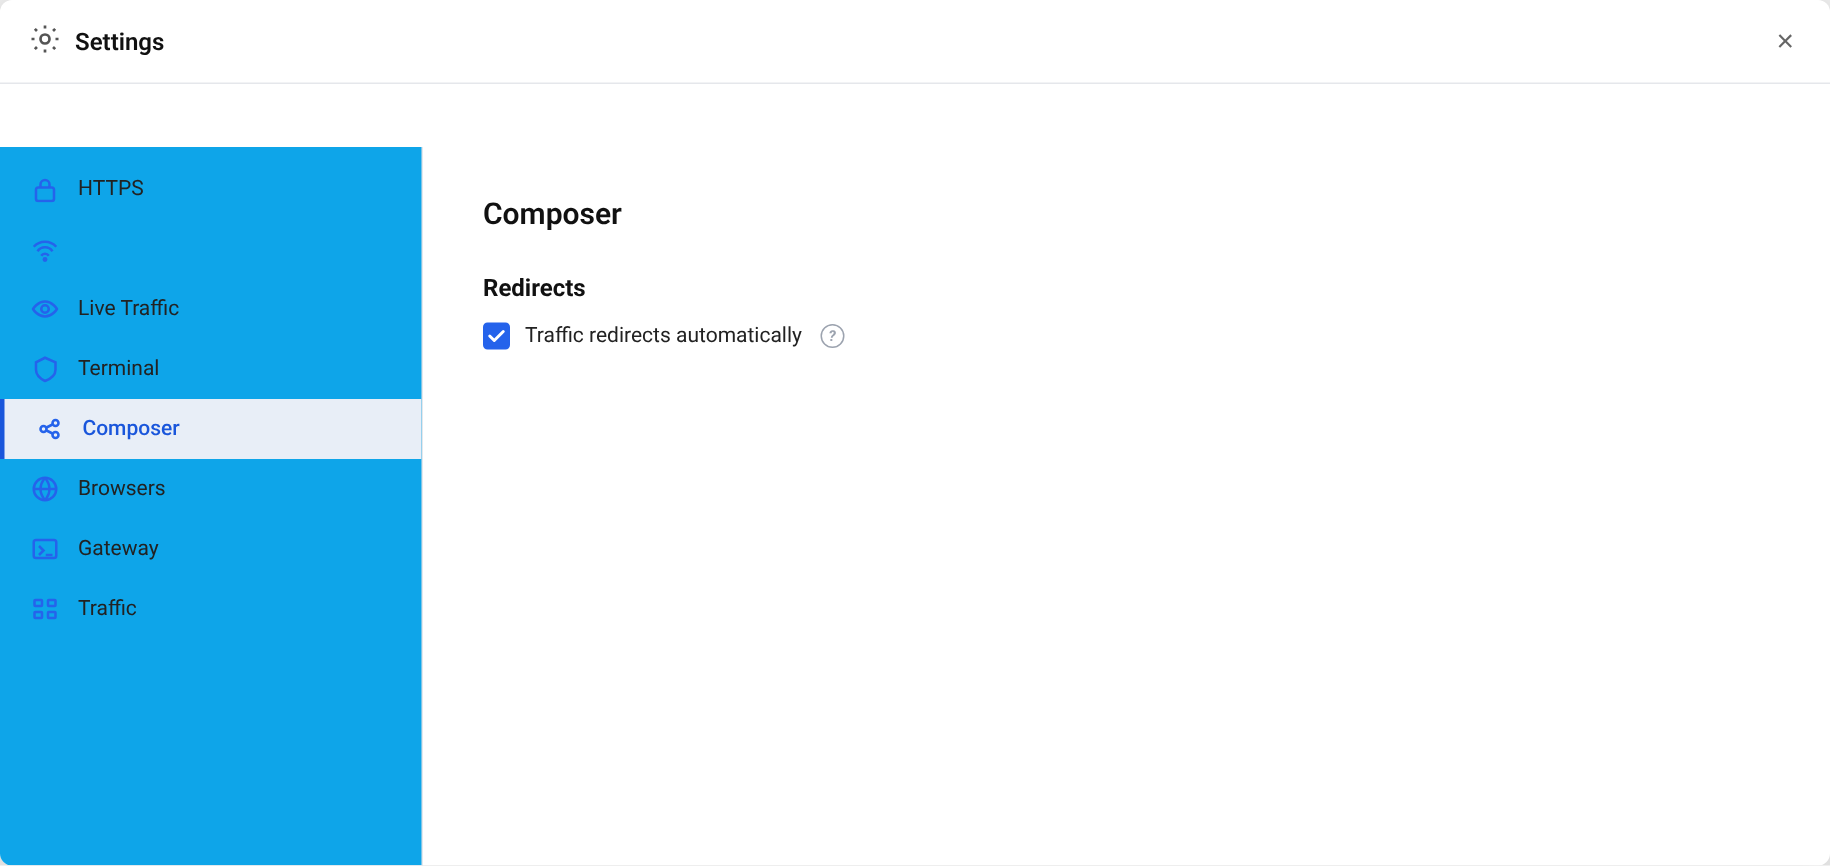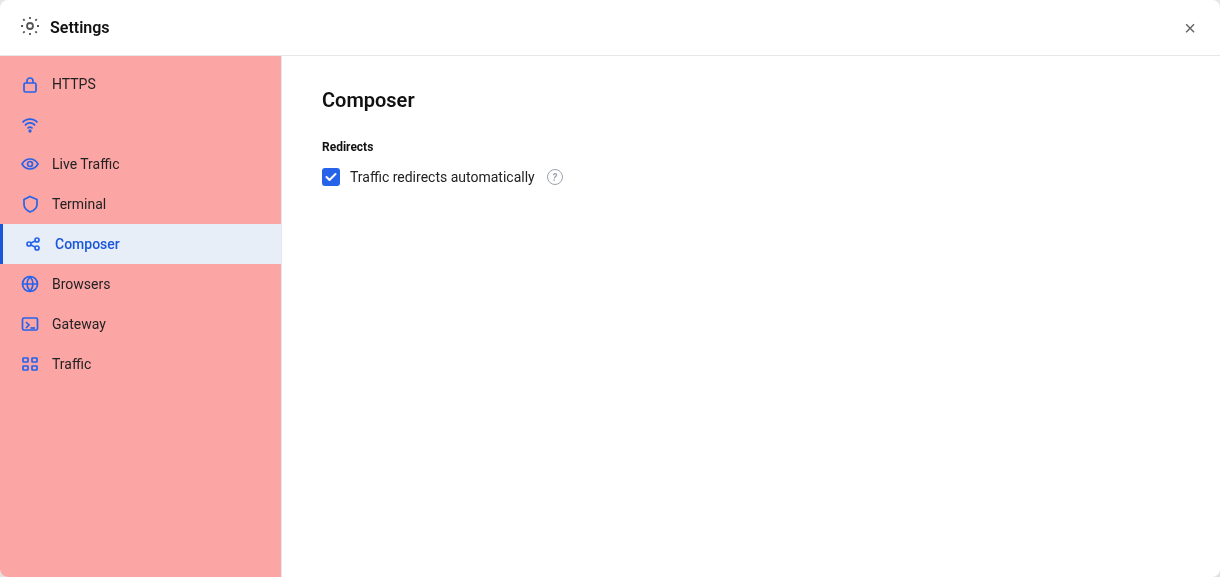--- a/index.html
+++ b/index.html
@@ -13,20 +13,21 @@
     }
     .window {
       width: 1220px;
       height: 577px;
       background: #fff;
       border-radius: 8px;
       box-shadow: 0 4px 24px rgba(0,0,0,0.18);
       display: flex;
       flex-direction: column;
       overflow: hidden;
+      gap: 42px;
     }
     .title-bar {
       display: flex;
       align-items: center;
       justify-content: space-between;
       padding: 0 20px;
       height: 56px;
       border-bottom: 1px solid #e5e7eb;
       flex-shrink: 0;
     }
@@ -50,21 +51,21 @@
       padding: 4px;
       border-radius: 4px;
     }
     .body {
       display: flex;
       flex: 1;
       overflow: hidden;
     }
     .sidebar {
       width: 282px;
-      background: #fca5a5;
+      background: #0ea5e9;
       border-right: 1px solid #e5e7eb;
       padding: 8px 0;
       flex-shrink: 0;
       overflow-y: auto;
     }
     .sidebar-item {
       display: flex;
       align-items: center;
       gap: 12px;
       padding: 10px 20px;
@@ -95,21 +96,21 @@
       padding: 32px 40px;
       overflow-y: auto;
     }
     .section-title {
       font-size: 20px;
       font-weight: 600;
       color: #111;
       margin-bottom: 28px;
     }
     .subsection-title {
-      font-size: 12px;
+      font-size: 16px;
       font-weight: 700;
       color: #111;
       margin-bottom: 14px;
     }
     .checkbox-row {
       display: flex;
       align-items: center;
       gap: 10px;
     }
     .checkbox-custom {

